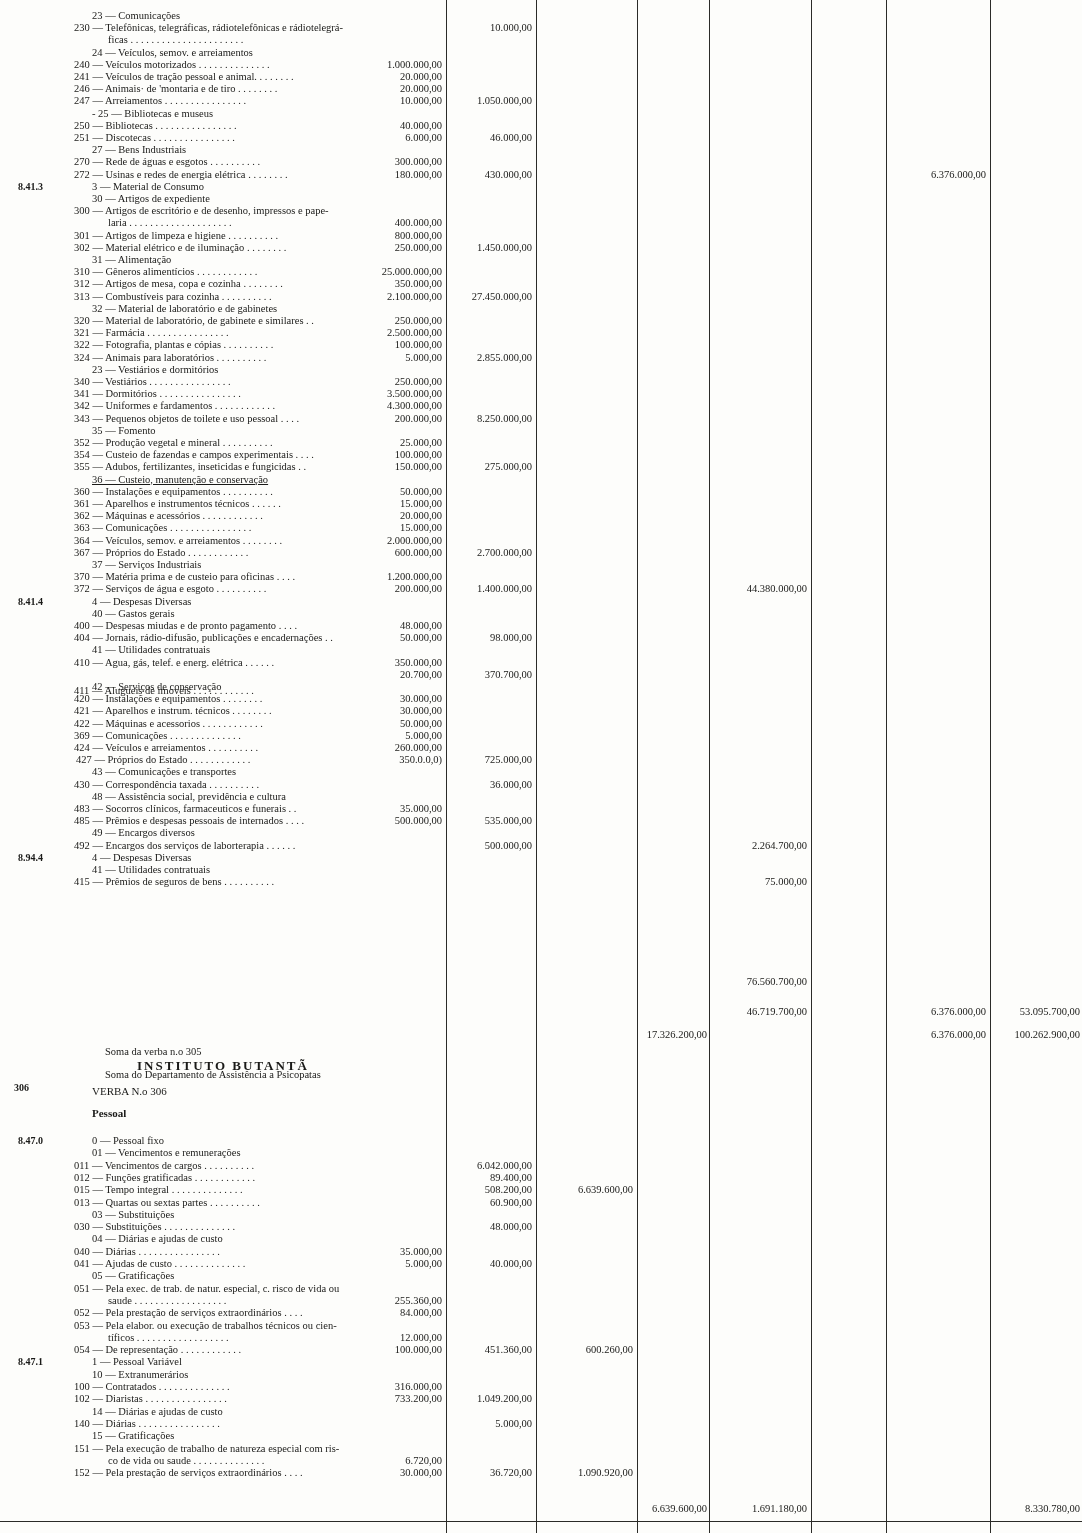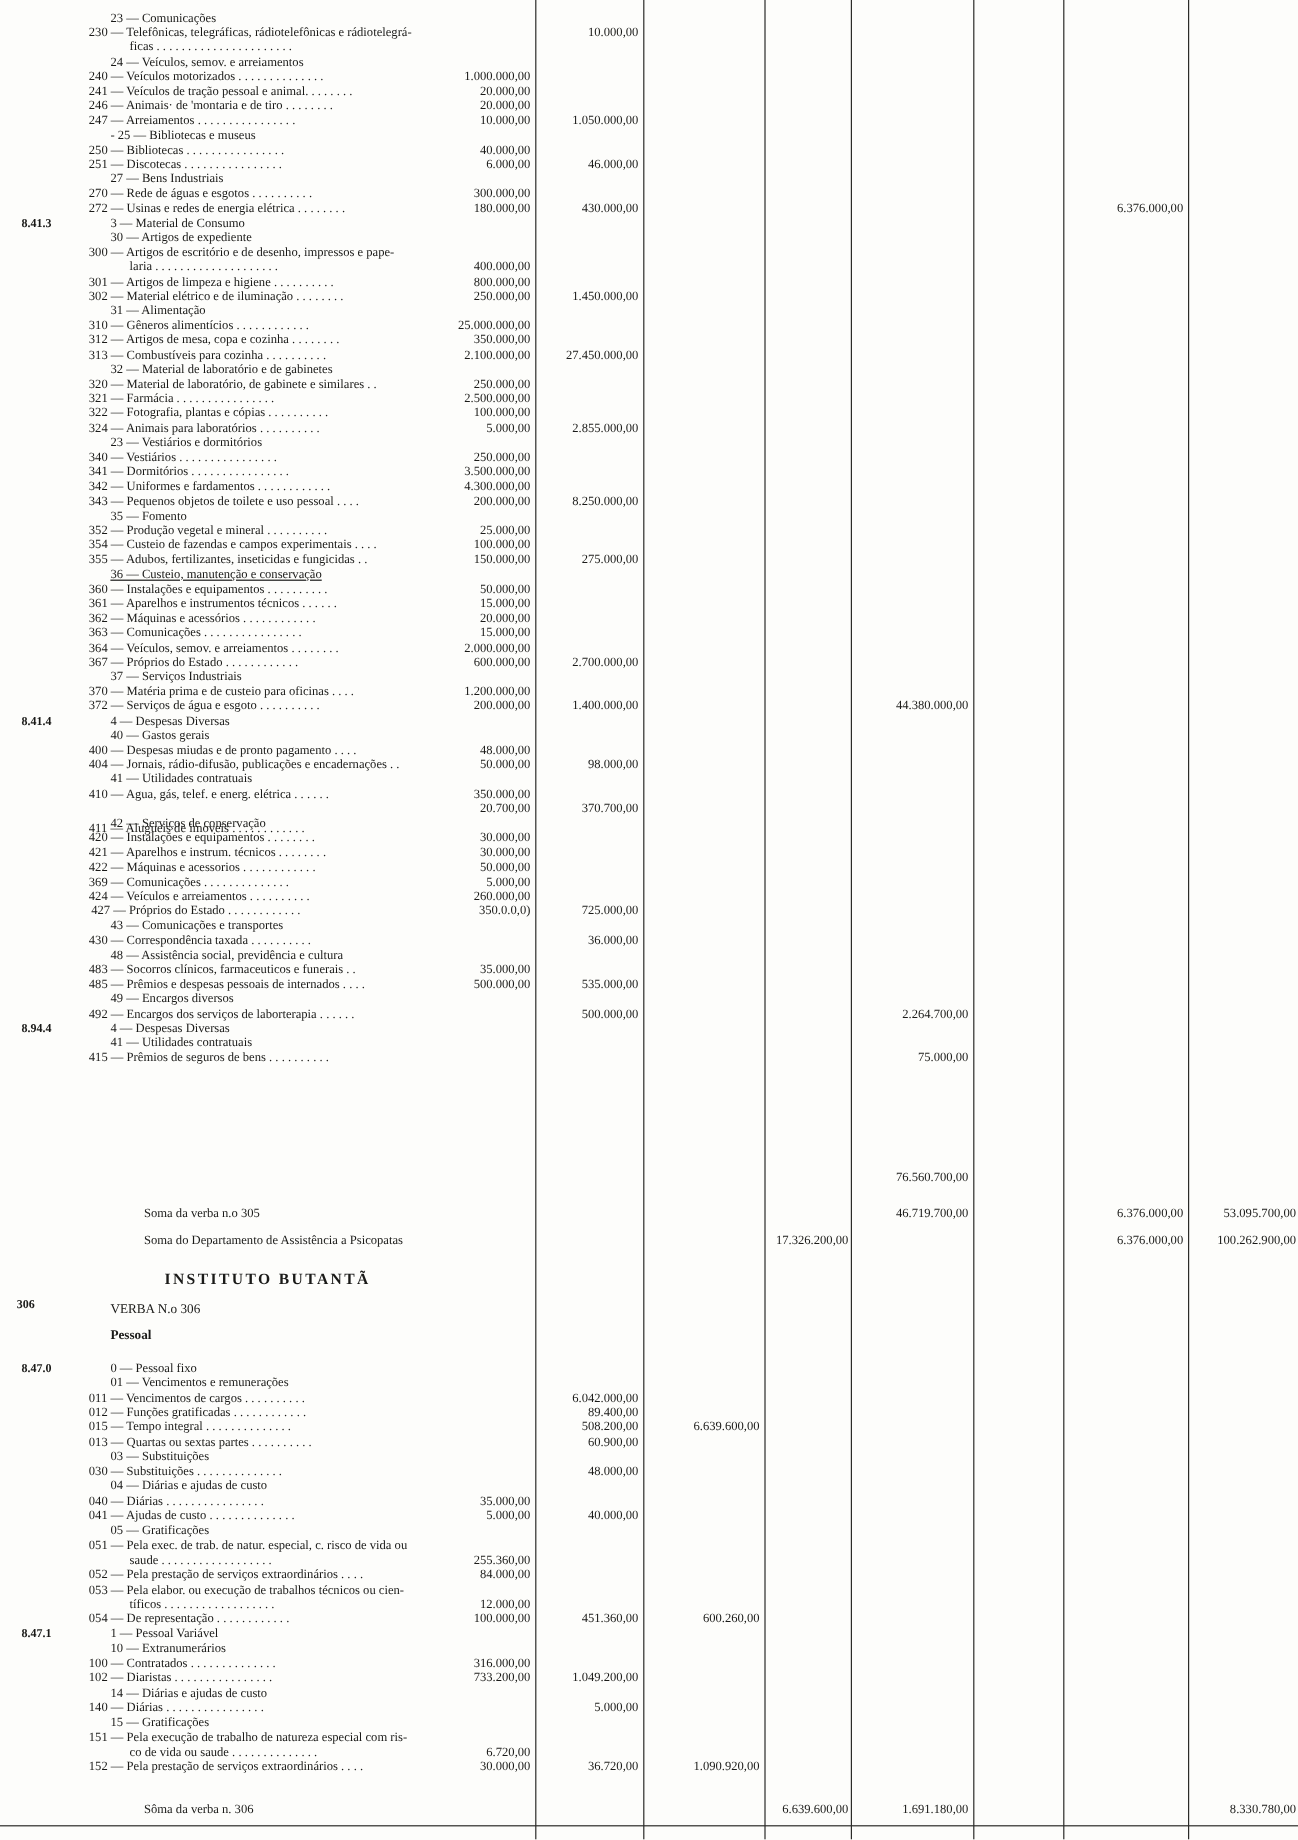--- a/index.html
+++ b/index.html
@@ -32,21 +32,21 @@
   .c1{width:86px;left:356px;}       
   .c2{width:86px;left:446px;}       
   .c3{width:92px;left:541px;}       
   .c4{width:66px;left:641px;}
   .c5{width:96px;left:711px;}
   .c7{width:98px;left:888px;}
   .c8{width:88px;left:992px;}
   .lbl{position:absolute;font-size:10px;font-weight:bold;left:20px;}
   .title{position:absolute;font-size:13px;font-weight:bold;letter-spacing:2px;}
   .subt{position:absolute;font-size:11px;font-weight:bold;}
-  .soma{position:absolute;font-size:10.5px;left:120px;}
+  .soma{position:absolute;font-size:10.5px;left:105px;margin-top:40px;}
 </style>
 </head>
 <body>
 
 <div id="sheet">
 
   <div class="vrule v1"></div>
   <div class="vrule v2"></div>
   <div class="vrule v3"></div>
   <div class="vrule v4"></div>

